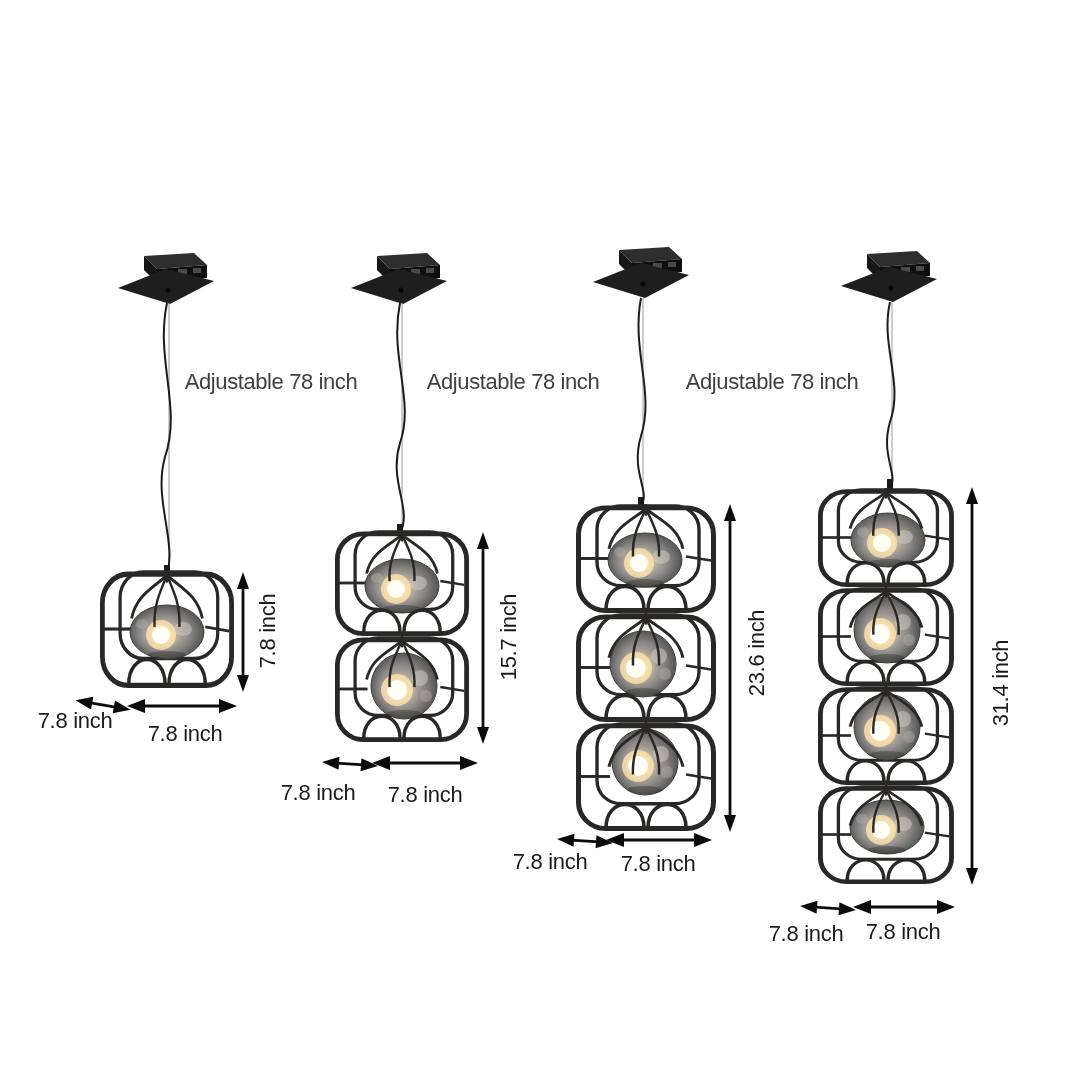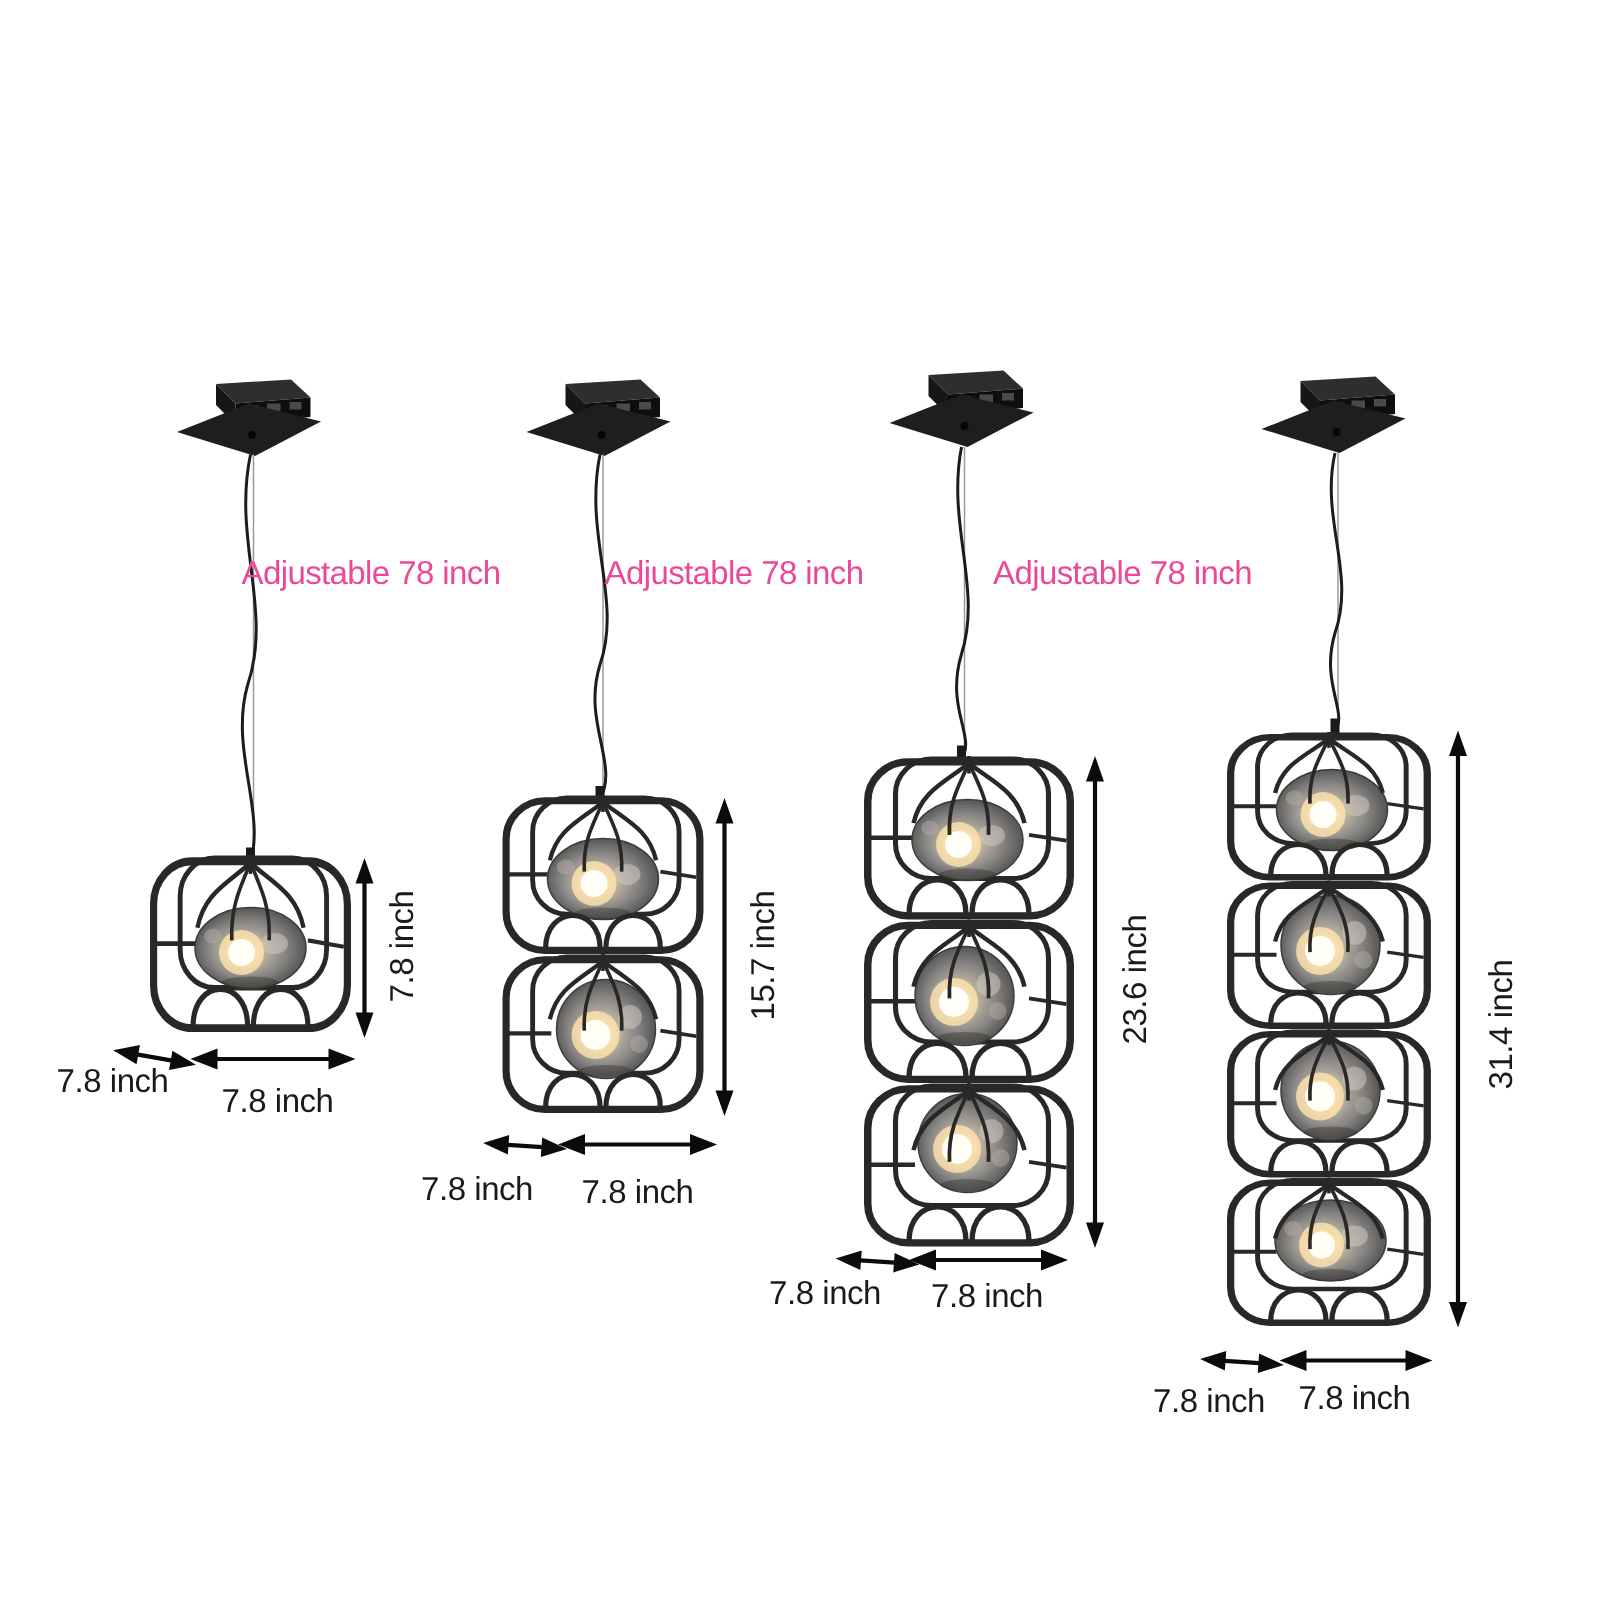--- a/index.html
+++ b/index.html
@@ -10,22 +10,22 @@
   .art{position:absolute;}
   .arrow{position:absolute;}
   .arrow line{stroke:#0b0b0b;stroke-width:2.8;}
   .arrow polygon{fill:#0b0b0b;}
   .dim-label{
     position:absolute;width:120px;text-align:center;
     font-size:22px;font-weight:400;letter-spacing:-0.3px;color:#1a1a1a;white-space:nowrap;
   }
   .vert{transform:rotate(-90deg);}
   .adj-label{
-    position:absolute;width:220px;text-align:left;
-    font-size:22px;font-weight:500;letter-spacing:-0.4px;color:#ec4899;white-space:nowrap;
+    position:absolute;width:220px;text-align:center;
+    font-size:22px;font-weight:500;letter-spacing:-0.4px;color:#404040;white-space:nowrap;
   }
   .cord{fill:none;stroke:#1c1c1c;stroke-width:2;}
   .hangwire{stroke:#9a9a9a;stroke-width:1;}
 </style>
 </head>
 <body>
 
 <div class="canvas">
 
   <svg width="0" height="0" style="position:absolute" aria-hidden="true">

